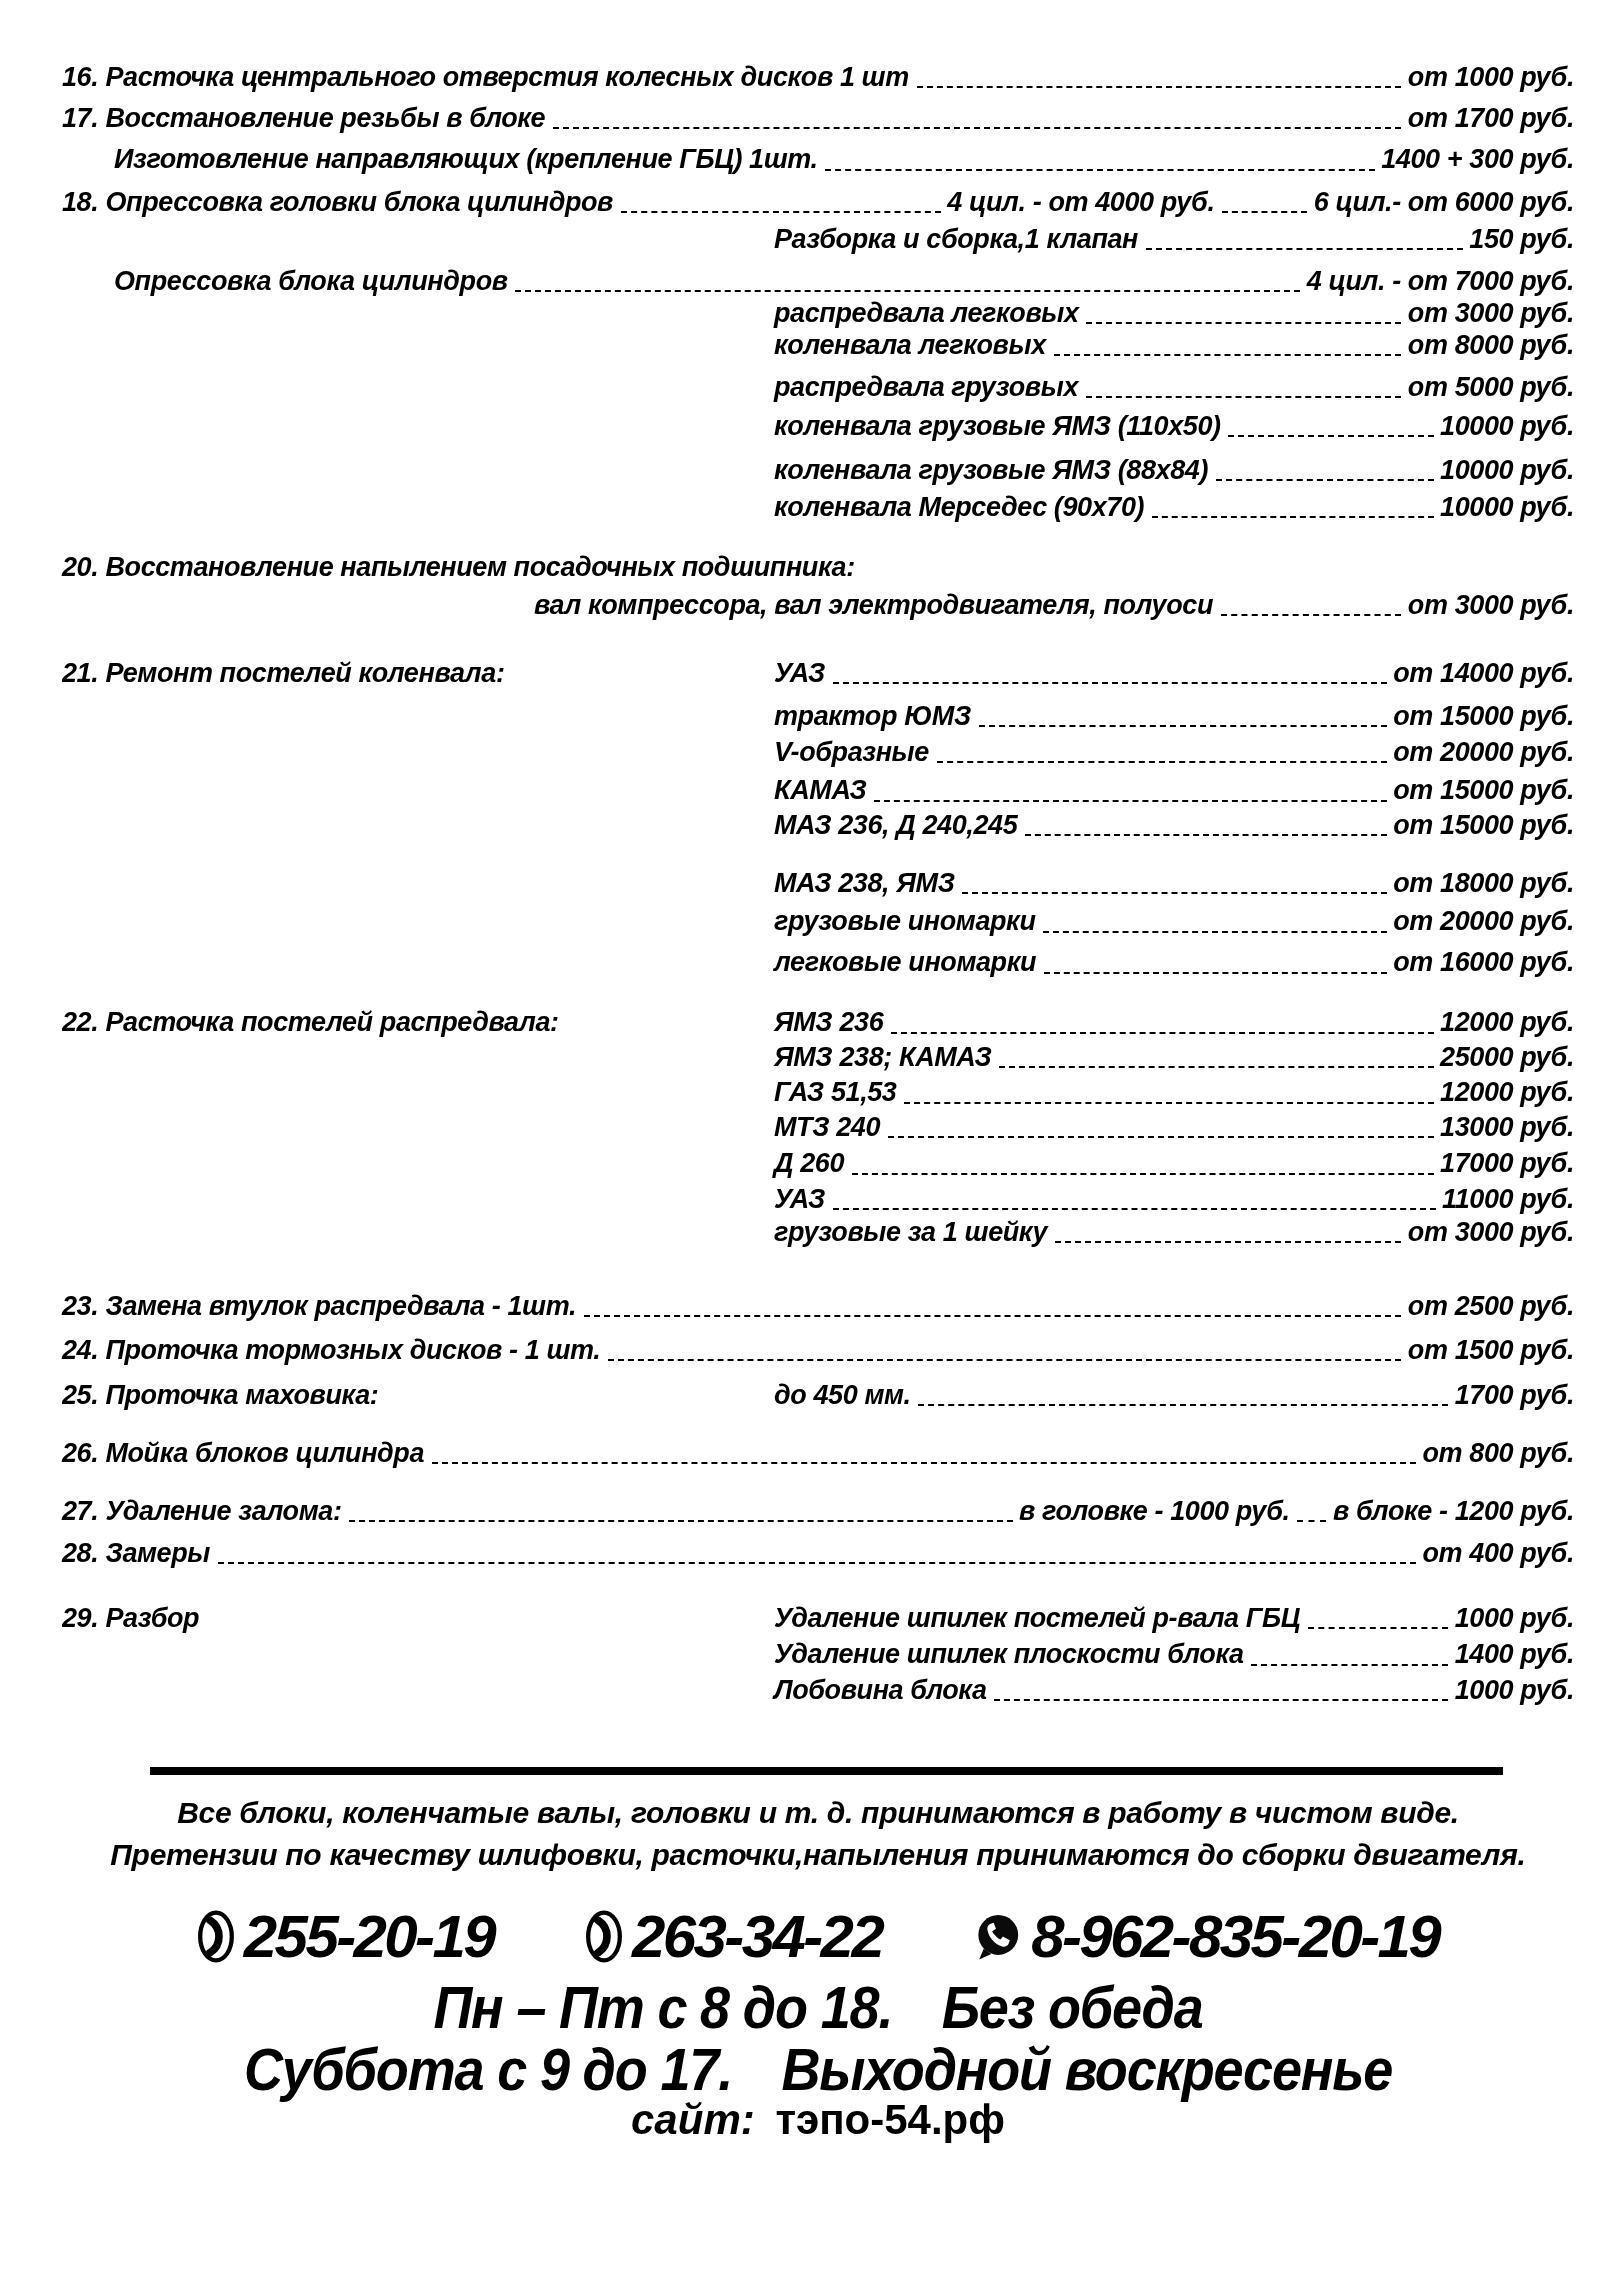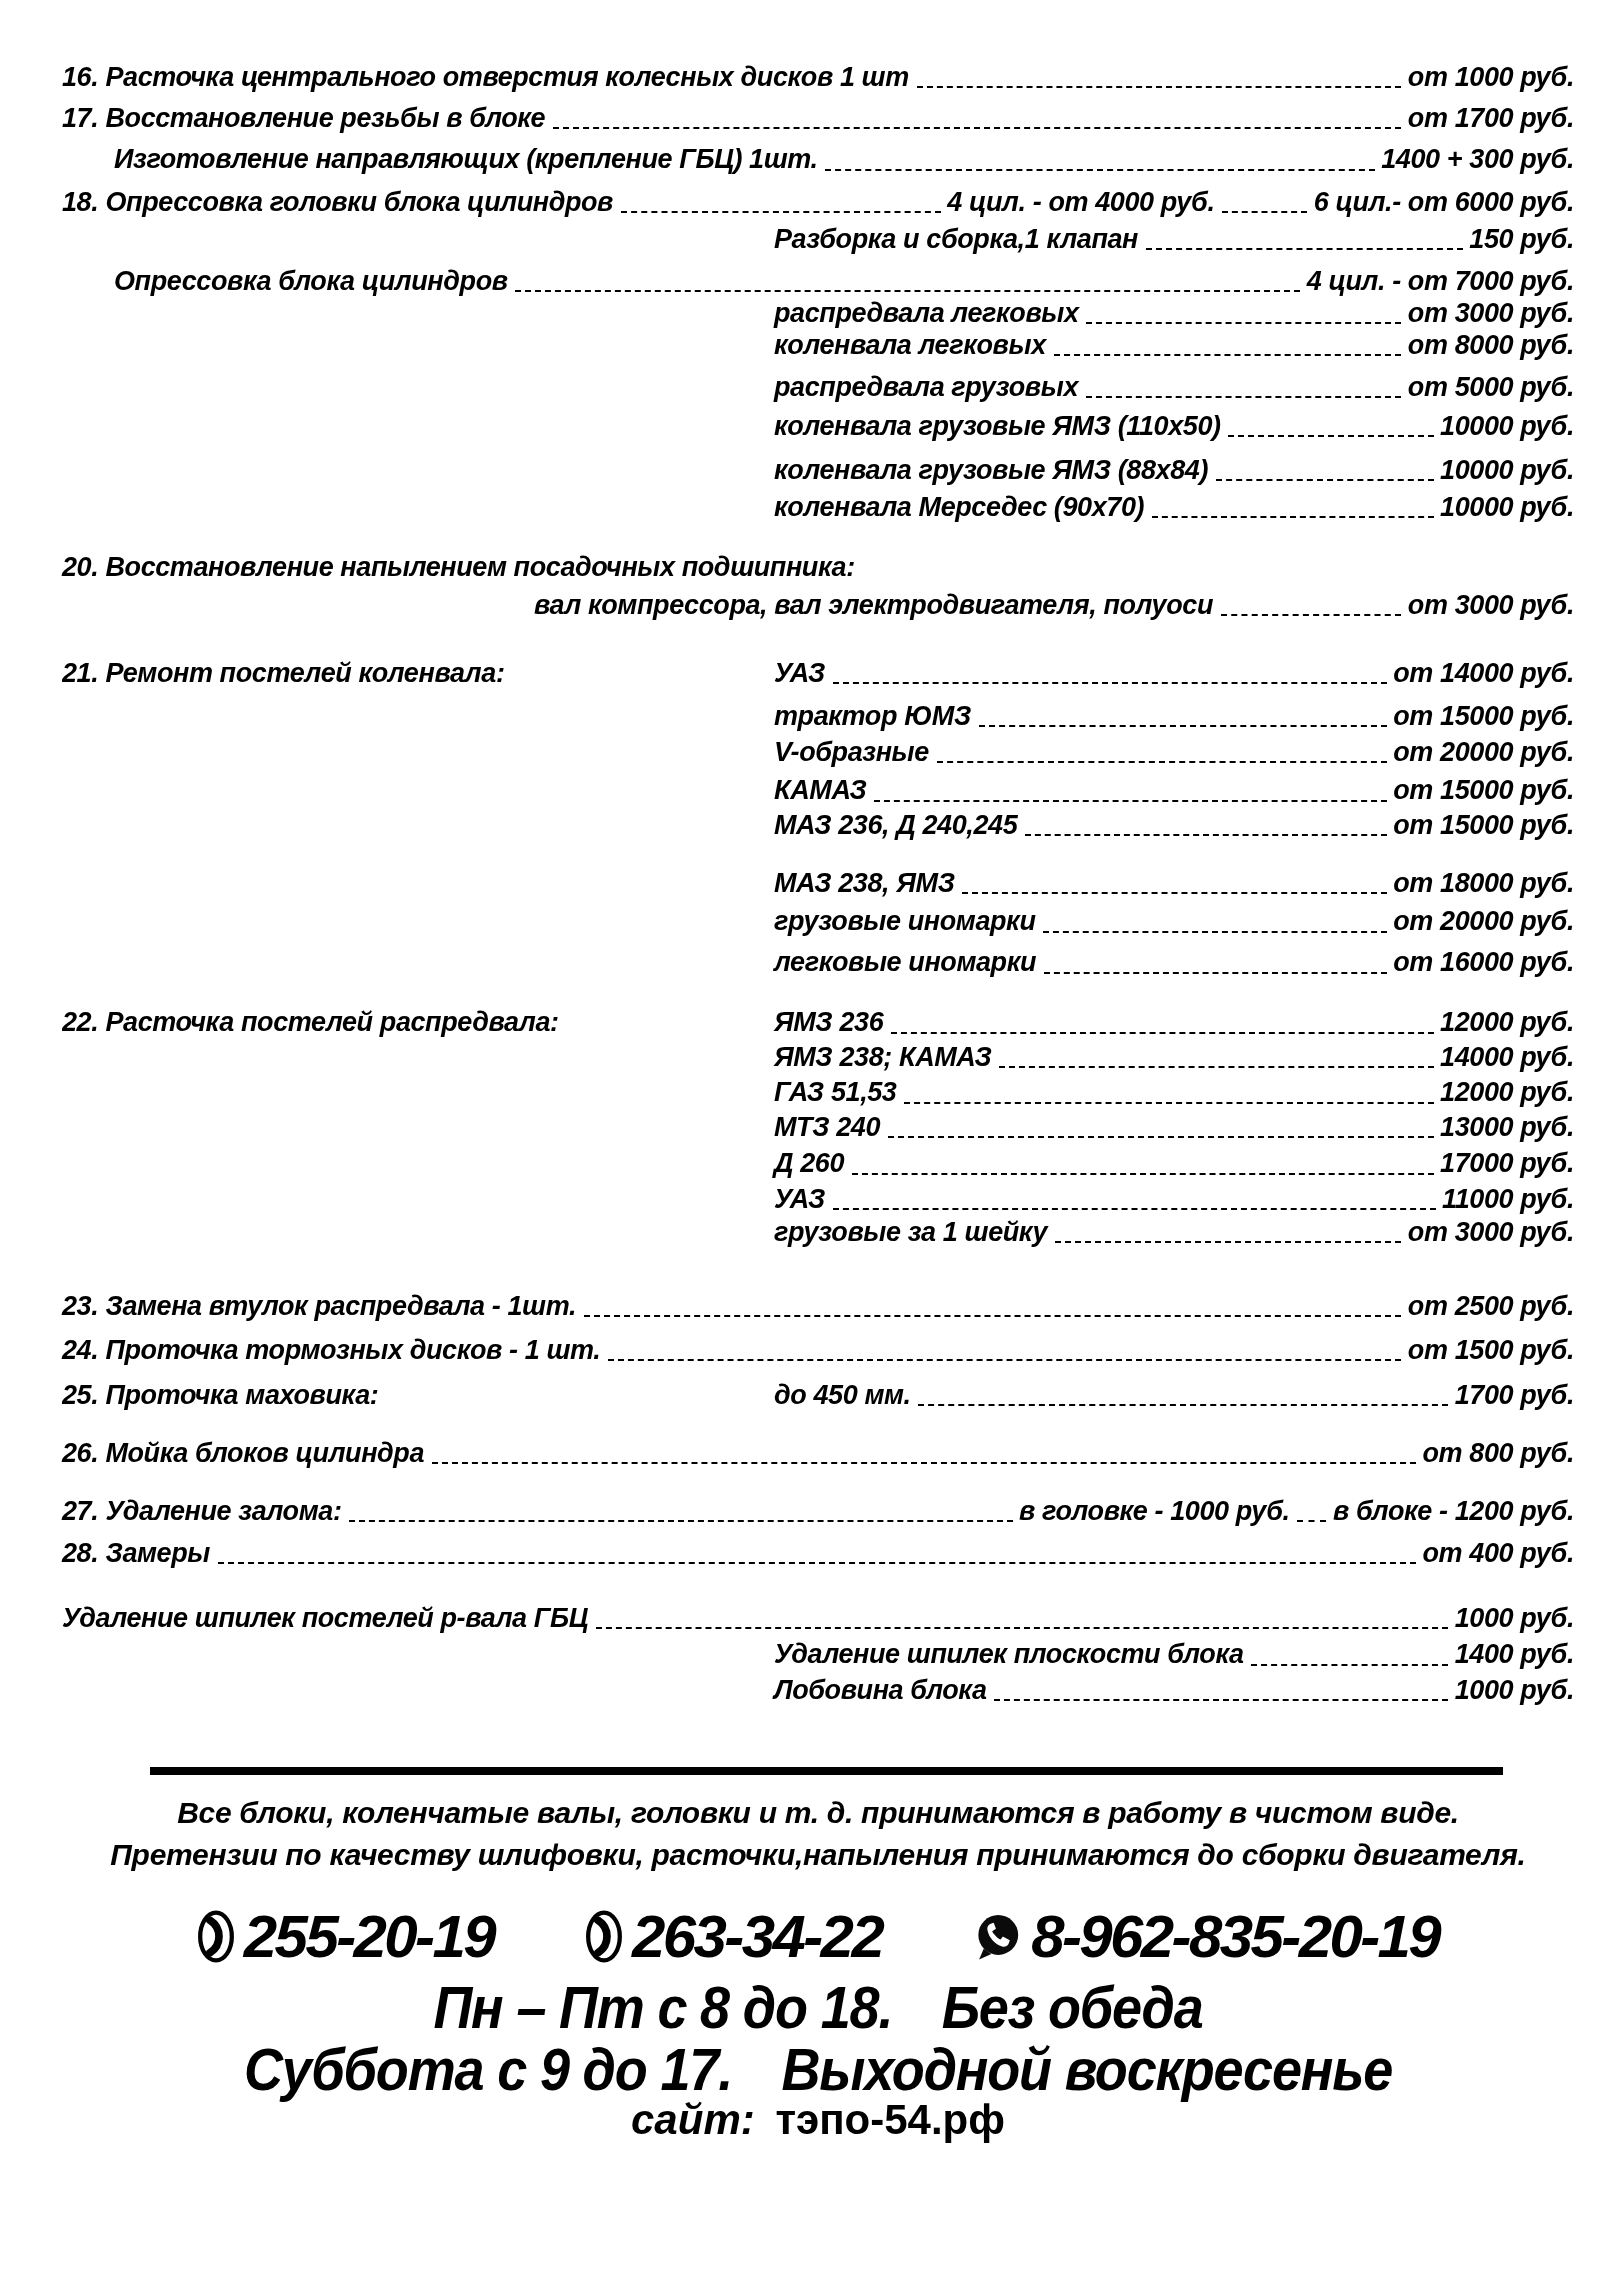--- a/index.html
+++ b/index.html
@@ -208,21 +208,21 @@
     <span class="left">22. Расточка постелей распредвала:</span>
     <span class="lbl">ЯМЗ 236</span>
     <span class="leader"></span>
     <span class="price">12000 руб.</span>
   </div>
 
   <div class="row" style="margin-top:3.3px">
     <span class="left"></span>
     <span class="lbl">ЯМЗ 238; КАМАЗ</span>
     <span class="leader"></span>
-    <span class="price">14000 руб.</span>
+    <span class="price">25000 руб.</span>
   </div>
 
 
   <div class="row" style="margin-top:4.6px">
     <span class="left"></span>
     <span class="lbl">ГАЗ 51,53</span>
     <span class="leader"></span>
     <span class="price">12000 руб.</span>
   </div>
 
@@ -287,20 +287,21 @@
     <span class="price">в блоке - 1200 руб.</span>
   </div>
 
   <div class="row" style="margin-top:11px">
     <span class="lbl">28. Замеры</span>
     <span class="leader"></span>
     <span class="price">от 400 руб.</span>
   </div>
 
   <div class="row" style="margin-top:34px">
+    <span class="left">29. Разбор</span>
     <span class="lbl">Удаление шпилек постелей р-вала ГБЦ</span>
     <span class="leader"></span>
     <span class="price">1000 руб.</span>
   </div>
 
   <div class="row" style="margin-top:5.2px">
     <span class="left"></span>
     <span class="lbl">Удаление шпилек плоскости блока</span>
     <span class="leader"></span>
     <span class="price">1400 руб.</span>

